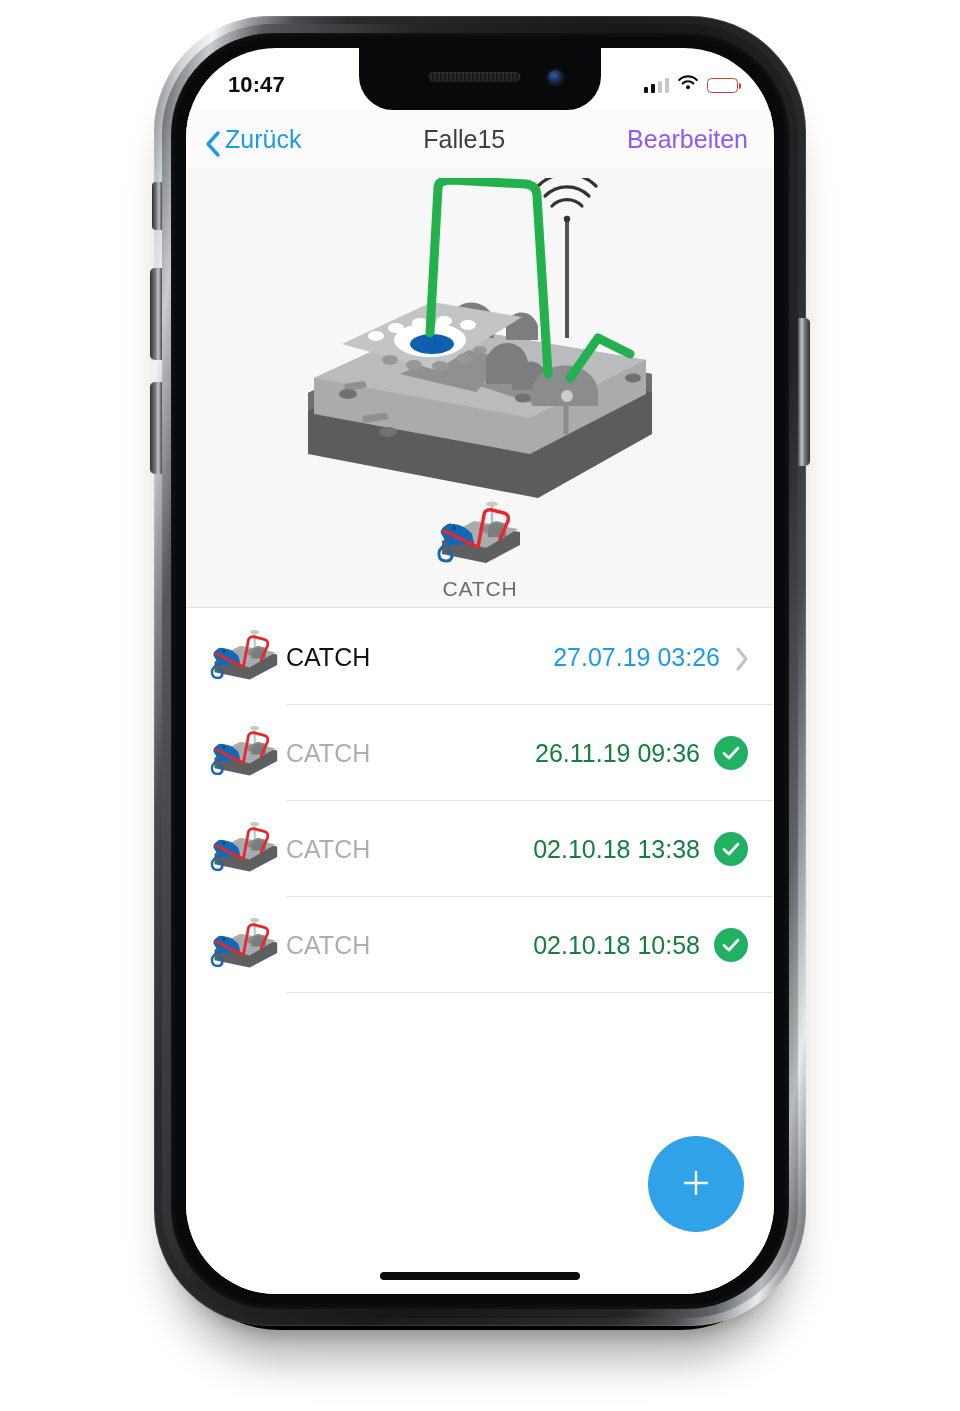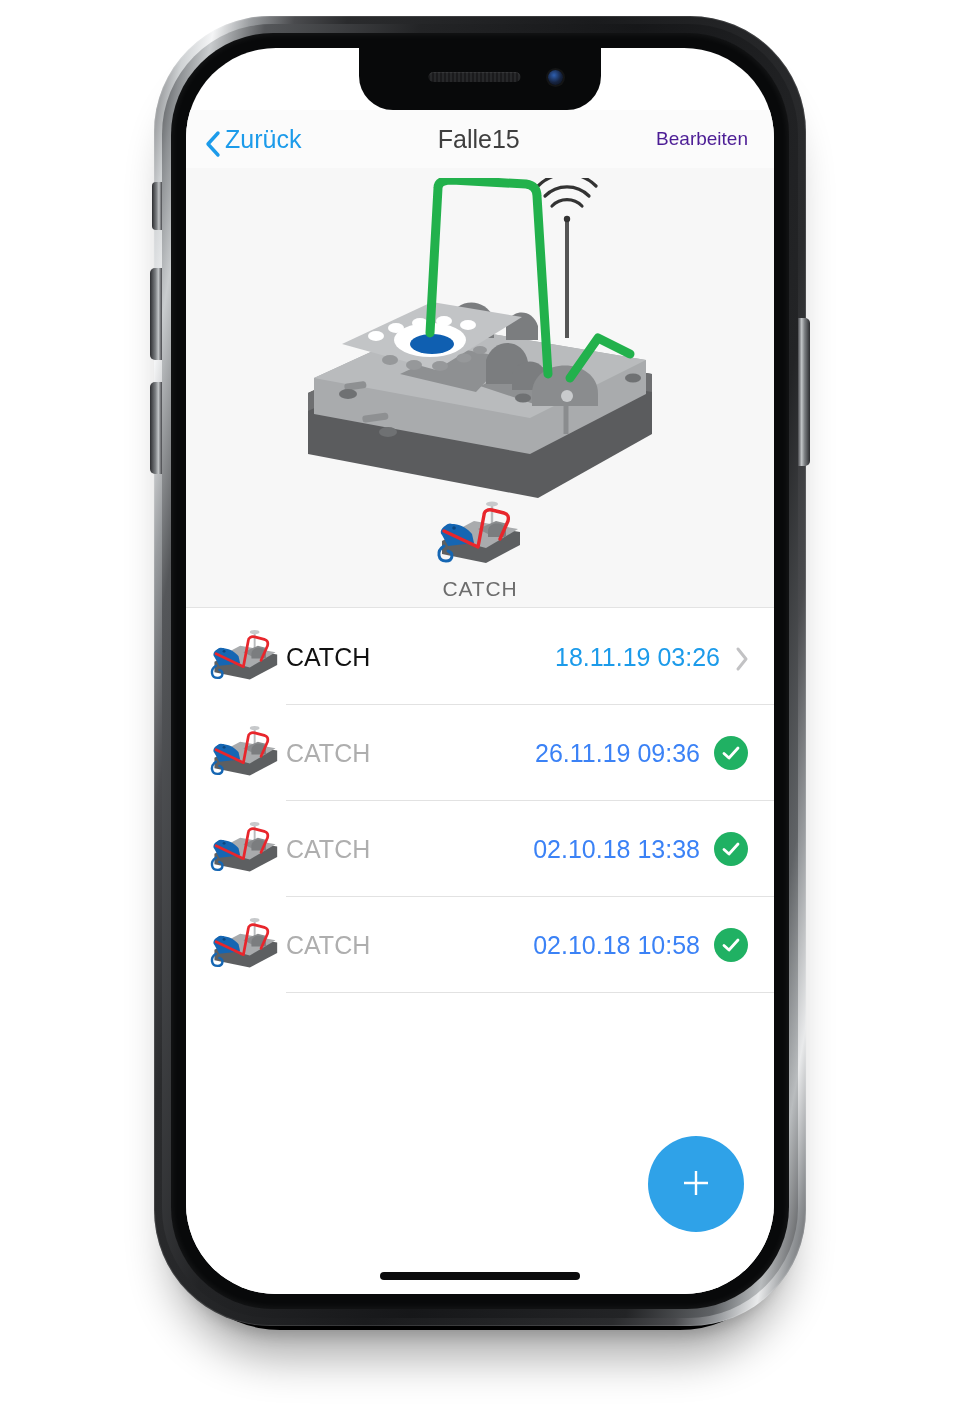--- a/index.html
+++ b/index.html
@@ -116,21 +116,21 @@
     position: absolute; top: 62px; left: 0; right: 0; height: 58px;
     background: #fbfbfb;
     display: flex; align-items: center; justify-content: space-between;
     padding: 0 26px 0 18px;
     z-index: 15;
   }
   .nav-back { display: flex; align-items: center; gap: 3px; cursor: pointer; text-align: right;}
   .chev-left { width: 18px; height: 18px; flex: none; }
   .nav-back-label { font-size: 25px; color: #1c9bea; }
   .nav-title { font-size: 25px; color: #3e3e3e; font-weight: normal; }
-  .nav-edit { font-size: 19px; color: #4c1d95; cursor: pointer;}
+  .nav-edit { font-size: 25px; color: #8b5cf6; cursor: pointer;}
 
   
   .hero {
     position: absolute; top: 120px; left: 0; right: 0; height: 440px;
     background: #f7f7f7;
     border-bottom: 1px solid #e3e3e3;
     overflow: hidden;
   }
   .hero-img { position: absolute; left: 50%; transform: translateX(-50%); top: 10px; }
   .status-row {
@@ -141,21 +141,21 @@
   .status-cell .mini { height: 76px; display: flex; align-items: flex-end; justify-content: center;}
   .status-cell .lbl { font-size: 21px; color: #6d6d6d; letter-spacing: .8px; margin-top: 6px; }
 
   
   .list { position: absolute; top: 561px; left: 0; right: 0; bottom: 0; background: #fff; }
   .row { position: relative; height: 96px; display: flex; align-items: center; padding: 0 26px 0 18px; }
   .row-ico { width: 82px; flex: none; display: flex; align-items: center; justify-content: center;}
   .row-label { font-size: 25px; color: #111; flex: 1; }
   .row.dim .row-label { color: #aeaeae; }
   .row-date { font-size: 25px; color: #1c9bea; margin-right: 14px; }
-  .row.dim .row-date { color: #3b82f6; }
+  .row.dim .row-date { color: #15803d; }
   .row-sep { position: absolute; left: 100px; right: 0; bottom: 0; height: 1px; background: #e2e2e2; }
   .chev-right { width: 14px; height: 24px; flex:none; }
   .check {
     width: 34px; height: 34px; border-radius: 50%; background: #20b163;
     display: flex; align-items: center; justify-content: center; flex: none;
   }
 
   
   .fab {
     position: absolute; right: 30px; bottom: 62px;
@@ -184,20 +184,41 @@
   <div class="btn-side btn-voldn"></div>
   <div class="btn-side btn-power"></div>
 
   <div class="screen">
 
     <div class="notch">
       <div class="speaker"></div>
       <div class="front-cam"></div>
     </div>
 
+    <div class="statusbar">
+      <div class="sb-time">10:47</div>
+      <div class="sb-right">
+        <span class="sig">
+            <i></i>
+            <i></i>
+            <i></i>
+            <i></i>
+          </span>
+        <span>
+          <svg width="22" height="16" viewBox="0 0 22 16">
+            <path d="M11 14.2a2 2 0 1 0 0-4 2 2 0 0 0 0 4z" fill="#0c0c0c"></path>
+            <path d="M5.6 8.4a7.8 7.8 0 0 1 10.8 0" stroke="#0c0c0c" stroke-width="2.1" fill="none" stroke-linecap="round"></path>
+            <path d="M2.2 5.0a12.6 12.6 0 0 1 17.6 0" stroke="#0c0c0c" stroke-width="2.1" fill="none" stroke-linecap="round"></path>
+          </svg>
+        </span>
+        <span class="batt">
+          <span class="lvl" style="width:22%"></span>
+        </span>
+      </div>
+    </div>
 
     <div class="navbar">
       <div class="nav-back">
         <span class="chev-left">
           <svg width="18" height="28" viewBox="0 0 18 28">
             <polyline points="14,3 4,14 14,25" fill="none" stroke="#1c9bea" stroke-width="3.4" stroke-linecap="round" stroke-linejoin="round"></polyline>
           </svg>
         </span>
         <span class="nav-back-label">Zurück</span>
       </div>
@@ -305,21 +326,21 @@
             <path d="M44 30 L62 22 L74 25 L58 37 Z" fill="#8a8c8e"></path>
             <path d="M54 32 C54 22 72 22 72 32 L72 38 L54 38 Z" fill="#7b7d7f"></path>
             <path d="M8 36 C4 32 10 24 20 25 C28 26 34 30 38 35 L40 44 L14 47 Z" fill="#1566b3"></path>
             <circle cx="16" cy="30" r="5.5" fill="#1566b3"></circle>
             <circle cx="20" cy="29" r="1.8" fill="#0d4780"></circle>
             <path d="M10 47 C2 52 4 62 12 62 C19 62 20 54 14 52" stroke="#1566b3" stroke-width="3" fill="none" stroke-linecap="round"></path>
             <path d="M10 32 L44 48 L50 16 C50 12 54 10 58 11 L70 14 C74 15 75 18 74 22 L66 40" stroke="#e8262c" stroke-width="3.4" fill="none" stroke-linecap="round" stroke-linejoin="round"></path>
           </svg>
         </div>
         <div class="row-label">CATCH</div>
-        <div class="row-date">18.11.19 03:26</div>
+        <div class="row-date">27.07.19 03:26</div>
         <span class="chev-right">
           <svg width="16" height="28" viewBox="0 0 16 28">
             <polyline points="4,4 12,14 4,24" fill="none" stroke="#c2c2c4" stroke-width="3" stroke-linecap="round" stroke-linejoin="round"></polyline>
           </svg>
         </span>
         <div class="row-sep"></div>
       </div>
 
       <div class="row dim">
         <div class="row-ico">

